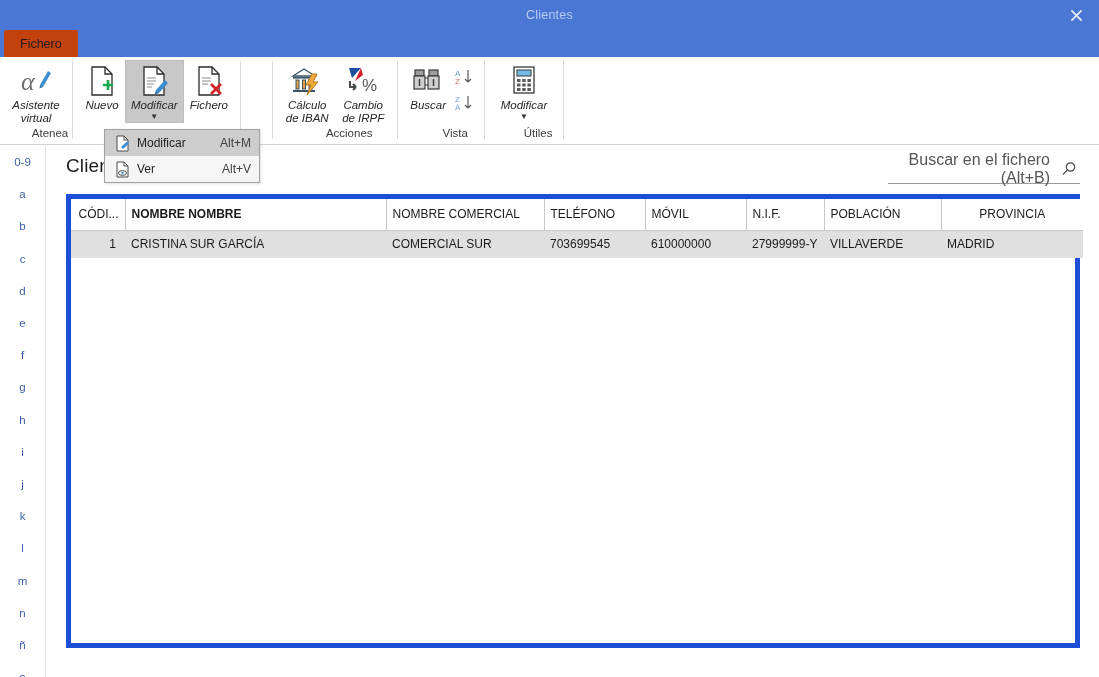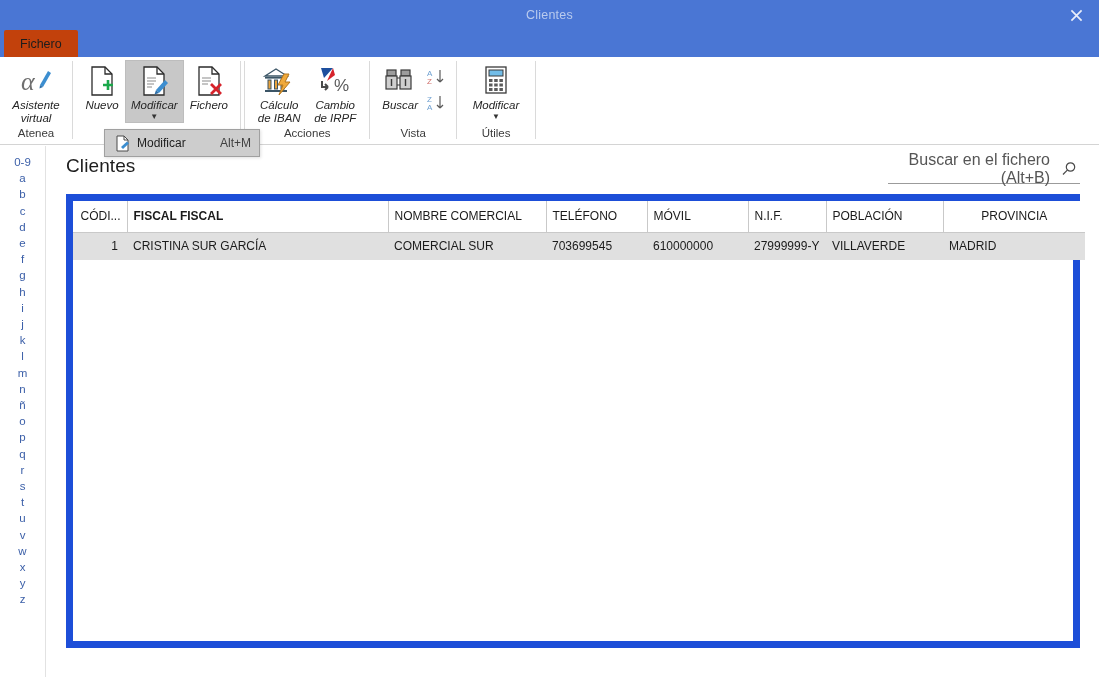--- a/index.html
+++ b/index.html
@@ -44,21 +44,21 @@
   
   .ribbon {
     position:absolute; left:0; top:57px; width:1099px; height:88px;
     background:#fff; border-bottom:1px solid #d4d4d4;
   }
   .groups { position:relative; display:flex; height:88px; align-items:stretch; }
   .group { position:relative; display:flex; flex-direction:column; }
   .group-items { display:flex; align-items:flex-start; height:68px; padding:3px 6px 0 6px; }
   .group-label {
     height:20px; line-height:16px; text-align:center;
-    font-size:11.5px; color:#3b3b3b;
+    font-size:11.5px; color:#3b3b3b;margin-left:28px;
   }
   .group-sep {
     width:1px; background:#dadada; margin:4px 0 6px 0; align-self:stretch;
   }
 
   .rbtn {
     width:auto; min-width:46px; padding:3px 5px 2px 5px;
     display:flex; flex-direction:column; align-items:center;
     cursor:pointer; border:1px solid transparent;
   }
@@ -85,21 +85,21 @@
   }
   .menu-item.hl { background:#cdcdcd; }
   .menu-item .mi-ico { width:22px; display:flex; justify-content:center; }
   .menu-item .mi-lbl { flex:1; padding-left:4px; }
   .menu-item .mi-key { color:#404040; padding-right:2px; }
 
   
   .alpha {
     position:absolute; left:0; top:146px; width:45px; height:531px;
     display:flex; flex-direction:column; align-items:flex-end;
-    padding-top:8px; background:#fff;
+    padding-top:8px; background:#fff;gap:16px;
   }
   .alpha-sep {
     position:absolute; left:45px; top:146px; width:1px; height:531px;
     background:#e2e2e2;
   }
   .alpha-item {
     font-size:11.5px; color:#3b5fa8; line-height:16.2px; cursor:pointer;
     width:100%; text-align:center;
   }
 
@@ -114,21 +114,21 @@
   }
   .search-ph {
     flex:1; text-align:right; font-size:16px; color:#555;
     padding-right:8px; padding-bottom:3px;
   }
   .search-ico { width:22px; display:flex; justify-content:center; align-items:center; padding-bottom:3px;}
 
   
   .table-wrap {
     position:absolute; left:66px; top:194px; width:1014px; height:454px;
-    border:7px solid #1d4ed8; background:#fff;
+    border:5px solid #1d4ed8; background:#fff;
   }
   table { width:100%; border-collapse:collapse; table-layout:fixed; }
   thead th {
     height:31px; text-align:left; vertical-align:middle;
     font-size:12px; font-weight:normal; color:#1b1b1b;
     padding:0 6px; border-right:1px solid #c9c9c9;
     border-bottom:1px solid #c9c9c9; background:#fff;
     white-space:nowrap; overflow:hidden; text-overflow:ellipsis;
   }
   thead th.bold { font-weight:bold; }
@@ -339,20 +339,32 @@
     <div class="menu-item hl">
       <span class="mi-ico">
         <svg width="15" height="17" viewBox="0 0 15 17">
           <path d="M2 1 h7 l4 4 v11 h-11 z" fill="#fff" stroke="#4a4a4a" stroke-width="1"></path>
           <path d="M9 1 v4 h4" fill="none" stroke="#4a4a4a" stroke-width="1"></path>
           <path d="M6 12 L12 6.5 L14 8.5 L8 14 Z" fill="#3c8ed0"></path>
         </svg>
       </span>
       <span class="mi-lbl">Modificar</span>
       <span class="mi-key">Alt+M</span>
+    </div>
+    <div class="menu-item">
+      <span class="mi-ico">
+        <svg width="15" height="17" viewBox="0 0 15 17">
+          <path d="M2 1 h7 l4 4 v11 h-11 z" fill="#fff" stroke="#4a4a4a" stroke-width="1"></path>
+          <path d="M9 1 v4 h4" fill="none" stroke="#4a4a4a" stroke-width="1"></path>
+          <ellipse cx="7.5" cy="12" rx="4" ry="2.4" fill="#fff" stroke="#4a4a4a" stroke-width="1"></ellipse>
+          <circle cx="7.5" cy="12" r="1.2" fill="#3c8ed0"></circle>
+        </svg>
+      </span>
+      <span class="mi-lbl">Ver</span>
+      <span class="mi-key">Alt+V</span>
     </div>
   </div>
 
   <div class="alpha">
       <div class="alpha-item">0-9</div>
       <div class="alpha-item">a</div>
       <div class="alpha-item">b</div>
       <div class="alpha-item">c</div>
       <div class="alpha-item">d</div>
       <div class="alpha-item">e</div>
@@ -401,21 +413,21 @@
           <col style="width: 158px;">
           <col style="width: 101px;">
           <col style="width: 101px;">
           <col style="width: 78px;">
           <col style="width: 117px;">
           <col style="width: 142px;">
         </colgroup>
       <thead>
           <tr id="tbl-head">
             <th class=" num">CÓDI...</th>
-            <th class="bold">FISCAL FISCAL</th>
+            <th class="bold">NOMBRE NOMBRE</th>
             <th>NOMBRE COMERCIAL</th>
             <th>TELÉFONO</th>
             <th>MÓVIL</th>
             <th>N.I.F.</th>
             <th>POBLACIÓN</th>
             <th>PROVINCIA</th>
           </tr>
         </thead>
       <tbody id="tbl-body">
           <tr class="selected">

